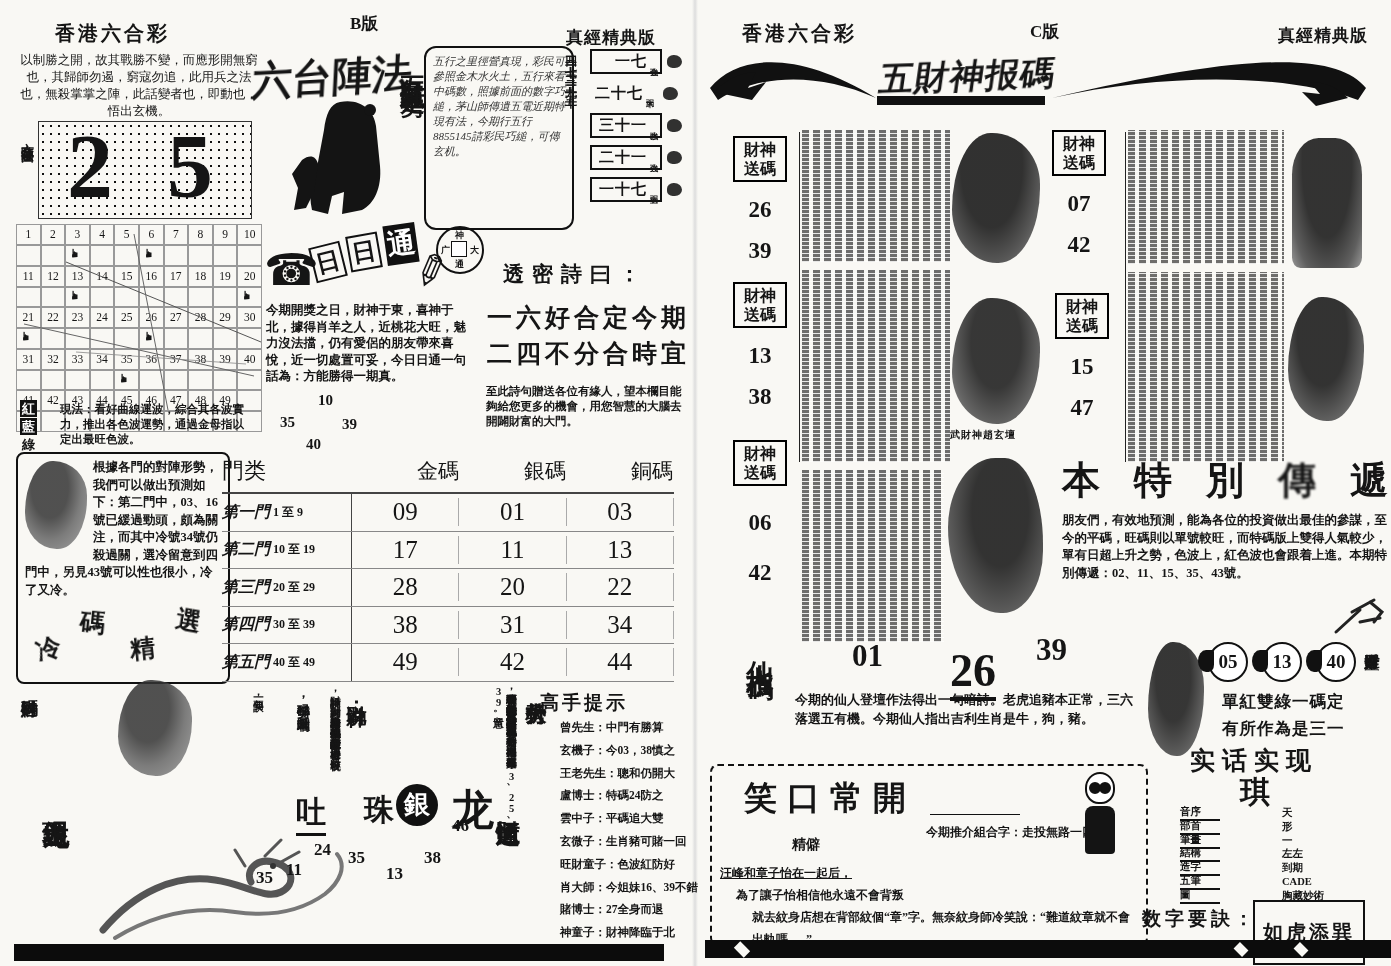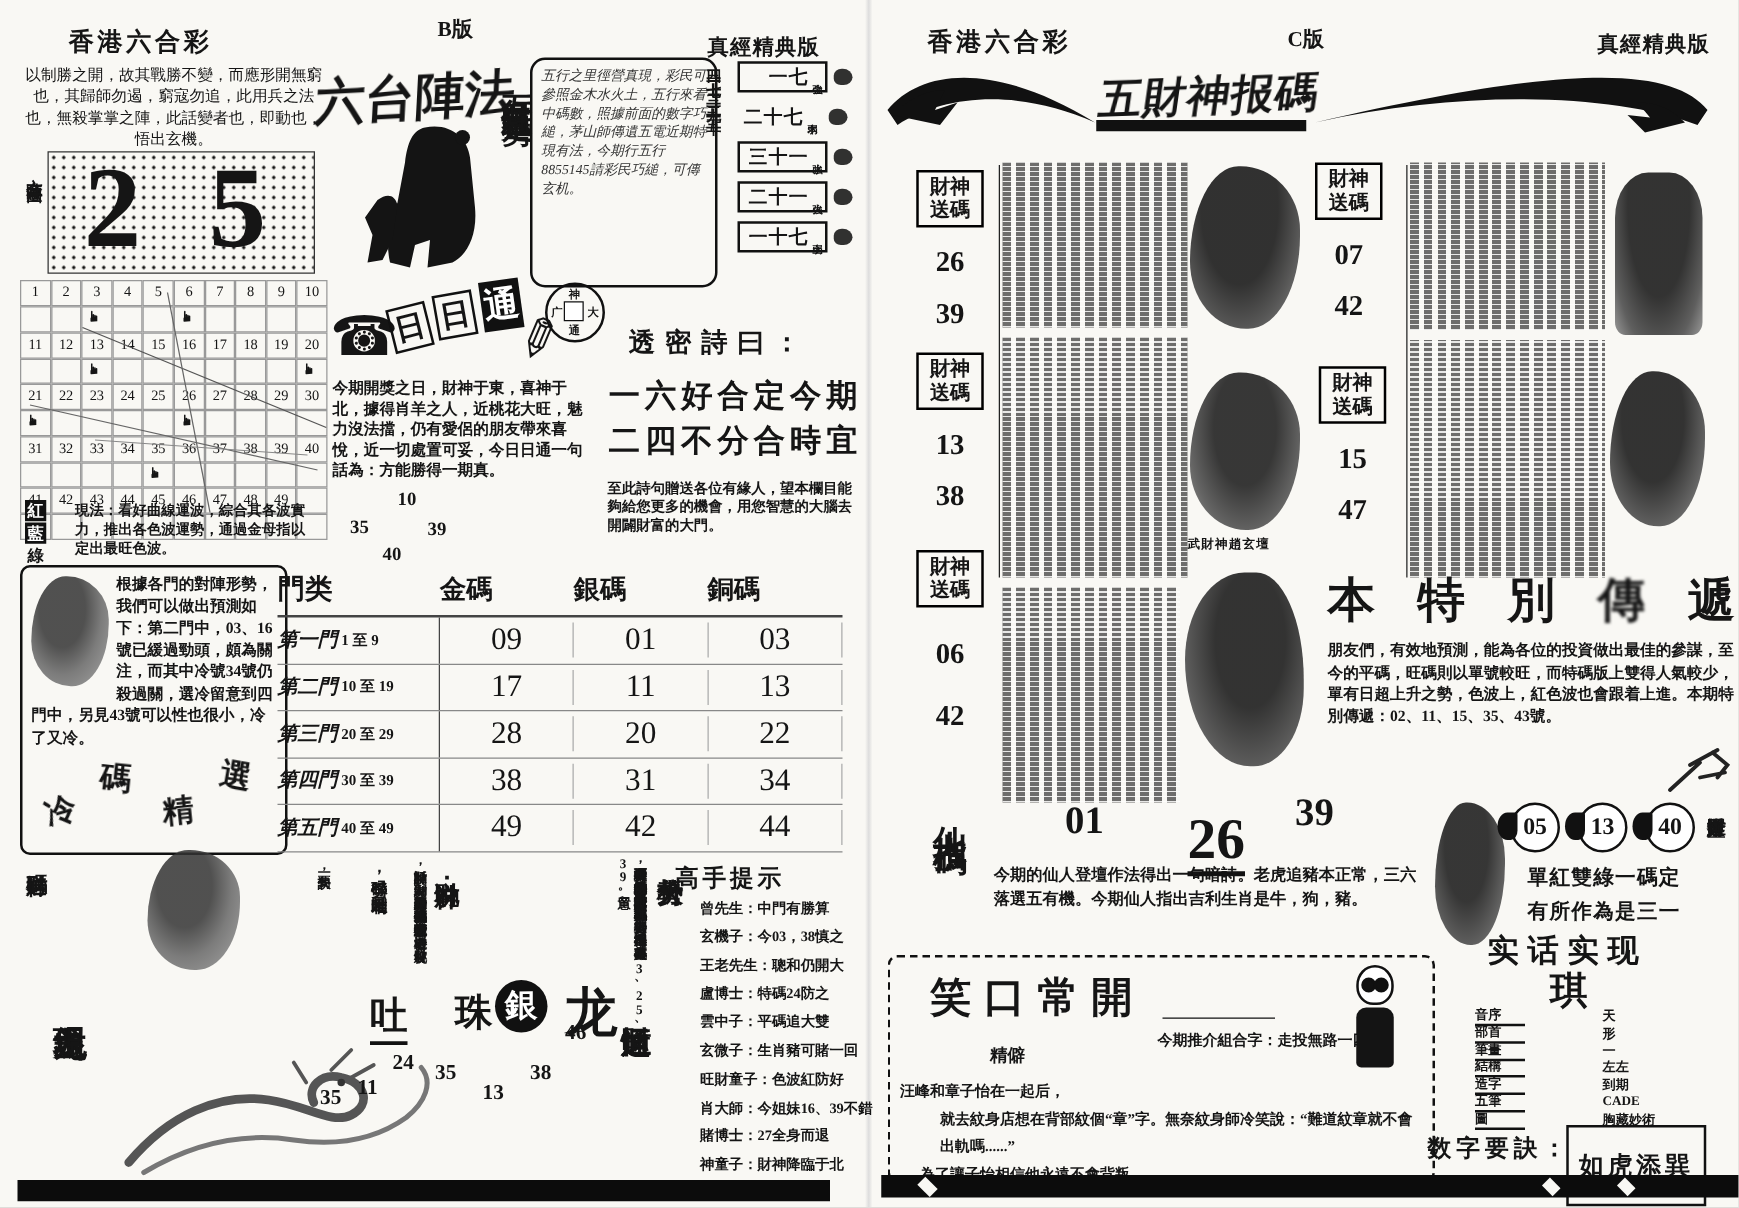--- a/index.html
+++ b/index.html
@@ -1,21 +1,21 @@
 <!DOCTYPE html>
 <html><head>
 <meta charset="utf-8">
 <style>
   html,body{margin:0;padding:0;background:#c9c9c4;}
   #page{position:relative;width:1391px;height:966px;background:#f9f8f4;overflow:hidden;
         font-family:"Liberation Serif","DejaVu Serif",serif;color:#151515;}
   .abs{position:absolute;}
   .v{writing-mode:vertical-rl;text-orientation:upright;}
   .b{font-weight:bold;}
-  .inkblob{font-weight:700;filter:blur(.6px);}
+  .inkblob{font-weight:400;filter:blur(.6px);}
   .fold{left:692px;top:0;width:6px;height:966px;background:linear-gradient(90deg,transparent,#ddd,transparent);}
   
   .dense{background-image:
     repeating-linear-gradient(0deg, rgba(255,255,255,.85) 0 1px, transparent 1px 4px),
     repeating-linear-gradient(90deg, rgba(25,25,25,.78) 0 7px, transparent 7px 11px);
     opacity:.8;}
   .rule{background:#222;}
   
   .masthead{font-size:20px;font-weight:bold;letter-spacing:3px;}
   .edition{font-size:17px;font-weight:900;}
@@ -58,21 +58,21 @@
   .poem-note{font-size:11.5px;line-height:15px;font-weight:bold;}
   .coldbox{width:196px;height:218px;border:2px solid #111;border-radius:8px;padding:5px 7px;}
   .coldtext{font-size:12.5px;line-height:17.5px;font-weight:bold;}
   .figblob{background:radial-gradient(ellipse at 40% 30%, #333 0 35%, #666 60%, #999 100%);
      border-radius:45% 55% 48% 52%/60% 40% 58% 42%;opacity:.85;}
   .coldbrush{position:absolute;font-size:25px;font-weight:900;filter:blur(.4px);}
   
   #gate-table{width:452px;}
   .thead{display:flex;border-bottom:2px solid #444;height:42px;align-items:center;}
   .thead .h0{width:130px;font-size:22px;}
-  .thead .h{width:107px;text-align:left;font-size:21px;}
+  .thead .h{width:107px;text-align:right;font-size:21px;}
   .trow{display:flex;height:36.5px;border-bottom:1px solid #888;align-items:center;}
   .tlabel{width:130px;border-right:1.5px solid #444;height:100%;display:flex;align-items:center;gap:3px;}
   .gate{font-size:16px;font-weight:bold;font-style:italic;}
   .range{font-size:12px;font-weight:900;}
   .tval{width:107px;text-align:center;font-size:25px;border-right:1px solid #aaa;}
   
   .smallv{font-size:10.5px;line-height:13px;font-weight:bold;}
   .tipline{font-size:11.5px;font-weight:bold;line-height:22.8px;white-space:nowrap;}
   .circle-yin{width:42px;height:42px;border-radius:50%;background:#111;color:#fff;text-align:center;
       font-size:26px;line-height:42px;font-weight:bold;}
@@ -534,23 +534,23 @@
     <div class="abs" style="left:218px;top:48px;width:90px;border-top:1.5px solid #111;"></div>
     <div class="abs joke-combo" style="left:214px;top:58px;">今期推介組合字：走投無路一四四</div>
     <div class="abs" style="left:360px;top:6px;width:56px;height:92px;">
       <div style="width:26px;height:28px;border:2px solid #111;border-radius:50% 50% 45% 45%;margin:0 auto;position:relative;background:#fff;">
         <div style="position:absolute;left:2px;top:8px;width:8px;height:8px;border:2px solid #111;border-radius:50%;background:#111;"></div>
         <div style="position:absolute;right:2px;top:8px;width:8px;height:8px;border:2px solid #111;border-radius:50%;background:#111;"></div>
       </div>
       <div style="width:30px;height:48px;background:#141414;border-radius:8px 8px 4px 4px;margin:2px auto 0;"></div>
     </div>
     <div class="abs" style="left:8px;top:96px;width:410px;">
-        <p class="joke-line" style="margin-left: 0px;">汪峰和章子怡在一起后，</p>
+        <p class="joke-line" style="margin-left: 0px; text-decoration: underline;">汪峰和章子怡在一起后，</p>
+        <p class="joke-line" style="margin-left: 16px;">為了讓子怡相信他永遠不會背叛</p>
         <p class="joke-line" style="margin-left: 32px;">就去紋身店想在背部紋個“章”字。無奈紋身師冷笑說：“難道紋章就不會出軌嗎......”</p>
-        <p class="joke-line" style="margin-left: 16px;">為了讓子怡相信他永遠不會背叛</p>
       </div>
   </div>
 
   <div class="abs v" style="left:1362px;top:642px;height:128px;font-size:15px;font-weight:900;">財童財運推介</div>
   <div class="abs figblob" style="left:1148px;top:642px;width:56px;height:114px;background:radial-gradient(ellipse at 45% 30%, #141414 0 40%, #4a4a4a 75%, #999 100%);"></div>
   <div class="abs" style="left:1208px;top:642px;display:flex;gap:14px;">
       <span class="ncircle">05<span class="handblob"></span></span>
       <span class="ncircle">13<span class="handblob"></span></span>
       <span class="ncircle">40<span class="handblob"></span></span>
     </div>

